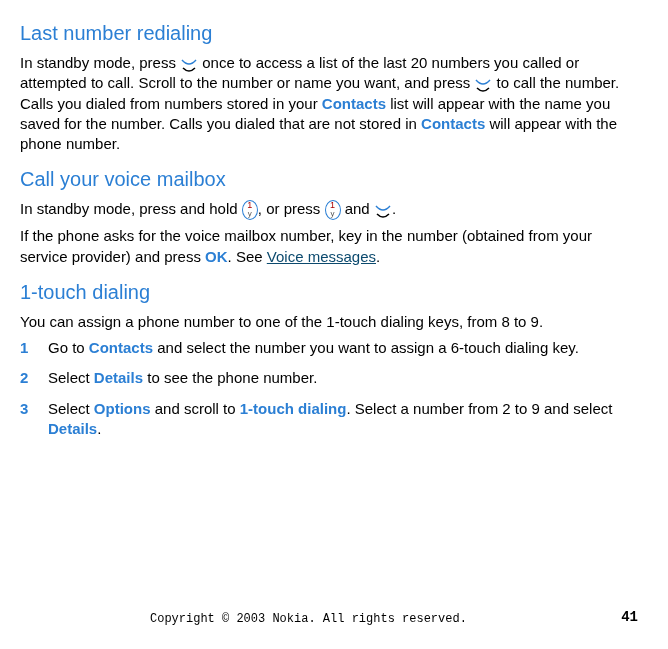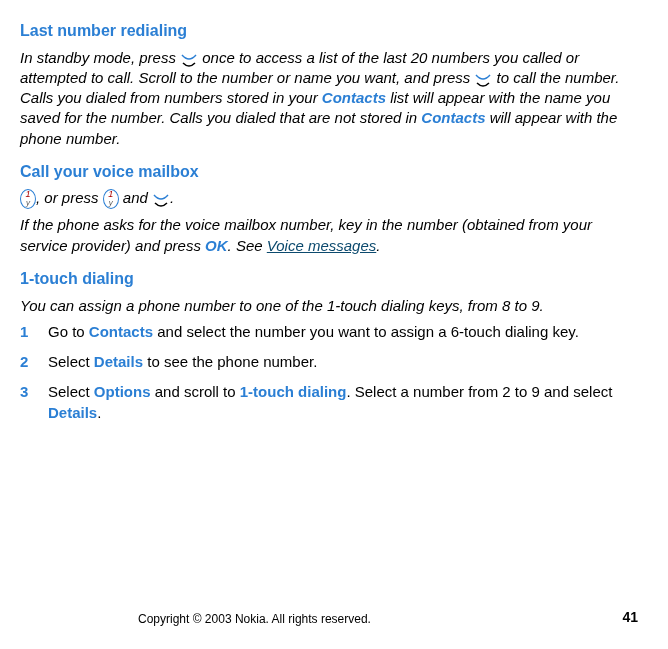--- a/index.html
+++ b/index.html
@@ -9,31 +9,30 @@
       background: white;
       font-family: "Trebuchet MS", "Lucida Grande", sans-serif;
       font-size: 15px;
       color: #000;
       position: relative;
       padding: 20px 30px 0 20px;
       line-height: 1.35;
     }
     h2.section {
       color: #2b7fd4;
-      font-weight: bold;
-      font-size: 16px;
+      font-weight: normal;
+      font-size: 20px;
       margin-top: 2px;
       margin-bottom: 6px;
     }
     h2.section.first {
       margin-top: 0;
     }
     p.body {
       margin-bottom: 6px;
-      font-style: italic;
     }
     .bold-term { font-weight: bold; color: #2b7fd4; }
     .link-term { color: #0c4a6e; font-weight: normal; text-decoration: underline; }
     .icon-wrap {
       display: inline-block;
       vertical-align: middle;
       width: 18px;
       height: 14px;
       position: relative;
     }
@@ -77,26 +76,27 @@
       left: 0;
       top: 0;
       color: #2b7fd4;
       font-weight: bold;
     }
     .footer {
       position: absolute;
       bottom: 22px;
       left: 0;
       right: 30px;
-      padding-left: 8px;
+      padding-left: 20px;
       font-size: 12px;
       color: #000;
       display: flex;
       justify-content: space-between;
       align-items: flex-end;
+      font-family: Liberation Mono, monospace;
     }
     .footer .copy { margin-left: 130px; }
     .footer .pnum { font-weight: bold; font-size: 14px; text-align: right; }
     h2.section.mt { margin-top: 12px; }
   </style>
 </head>
 <body>
 
 <h2 class="section first">Last number redialing</h2>
 
@@ -106,21 +106,21 @@
         <path d="M3 10 Q9 16 15 10" stroke="#000" stroke-width="1.5" fill="none"></path>
       </svg></span><span> once to access a list of the last 20 numbers you called or attempted to call. Scroll to the number or name you want, and press </span><span class="icon-wrap"><svg class="call-svg" viewBox="0 0 18 14">
         <path d="M2 2 Q9 10 16 2" stroke="#2b7fd4" stroke-width="1.5" fill="none"></path>
         <path d="M3 10 Q9 16 15 10" stroke="#000" stroke-width="1.5" fill="none"></path>
       </svg></span><span> to call the number. Calls you dialed from numbers stored in your </span><span class="bold-term">Contacts</span><span> list will appear with the name you saved for the number. Calls you dialed that are not stored in </span><span class="bold-term">Contacts</span><span> will appear with the phone number.</span>
 </p>
 
 <h2 class="section mt">Call your voice mailbox</h2>
 
 <p class="body">
-  <span class="key-icon"><span class="top">1</span><span class="bot">y</span></span><span>, or press </span><span class="key-icon"><span class="top">1</span><span class="bot">y</span></span><span> and </span><span class="icon-wrap"><svg class="call-svg" viewBox="0 0 18 14">
+  <span>In standby mode, press and hold </span><span class="key-icon"><span class="top">1</span><span class="bot">y</span></span><span>, or press </span><span class="key-icon"><span class="top">1</span><span class="bot">y</span></span><span> and </span><span class="icon-wrap"><svg class="call-svg" viewBox="0 0 18 14">
         <path d="M2 2 Q9 10 16 2" stroke="#2b7fd4" stroke-width="1.5" fill="none"></path>
         <path d="M3 10 Q9 16 15 10" stroke="#000" stroke-width="1.5" fill="none"></path>
       </svg></span><span>.</span>
 </p>
 
 <p class="body">
   <span>If the phone asks for the voice mailbox number, key in the number (obtained from your service provider) and press </span><span class="bold-term">OK</span><span>. See </span><span class="link-term">Voice messages</span><span>.</span>
 </p>
 
 <h2 class="section mt">1-touch dialing</h2>

